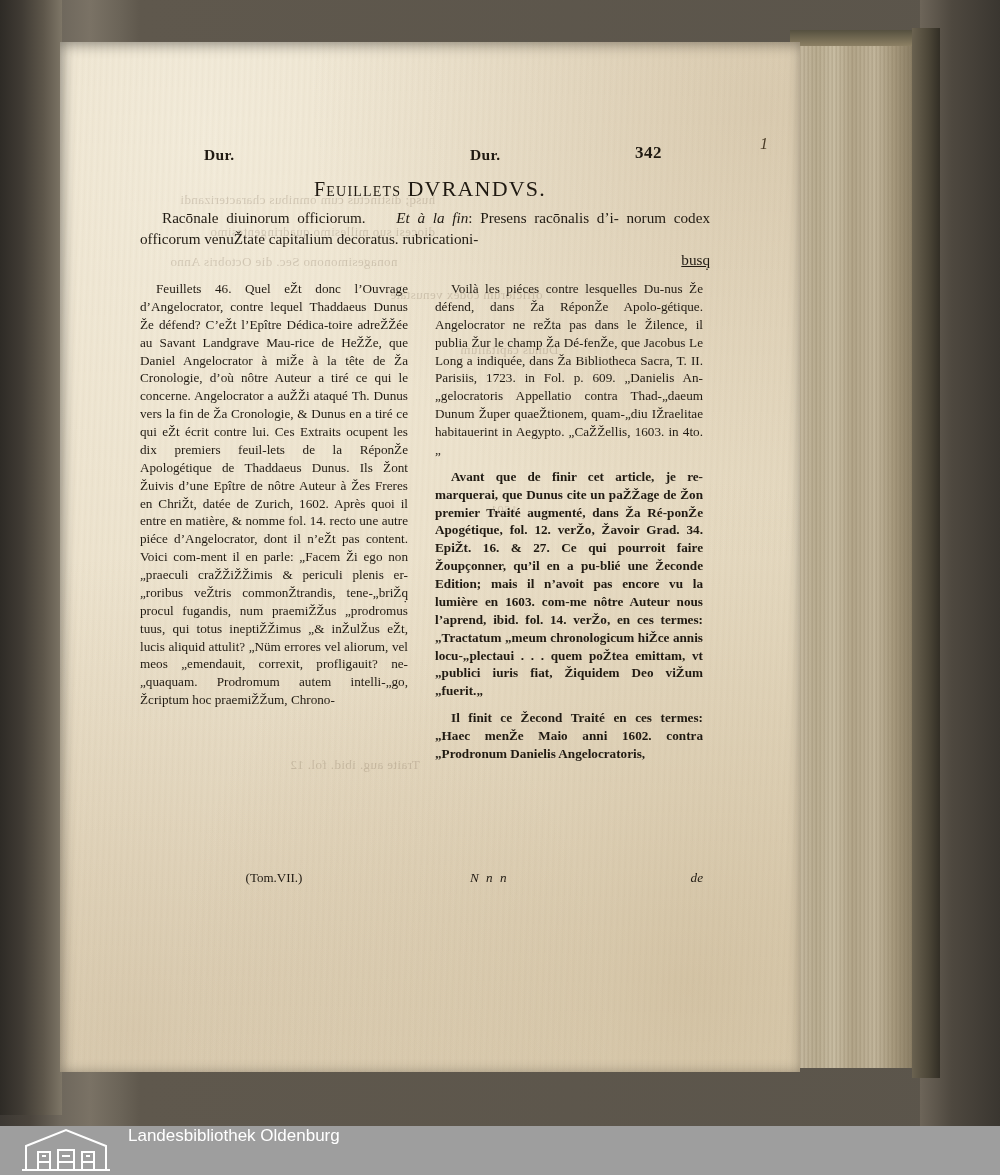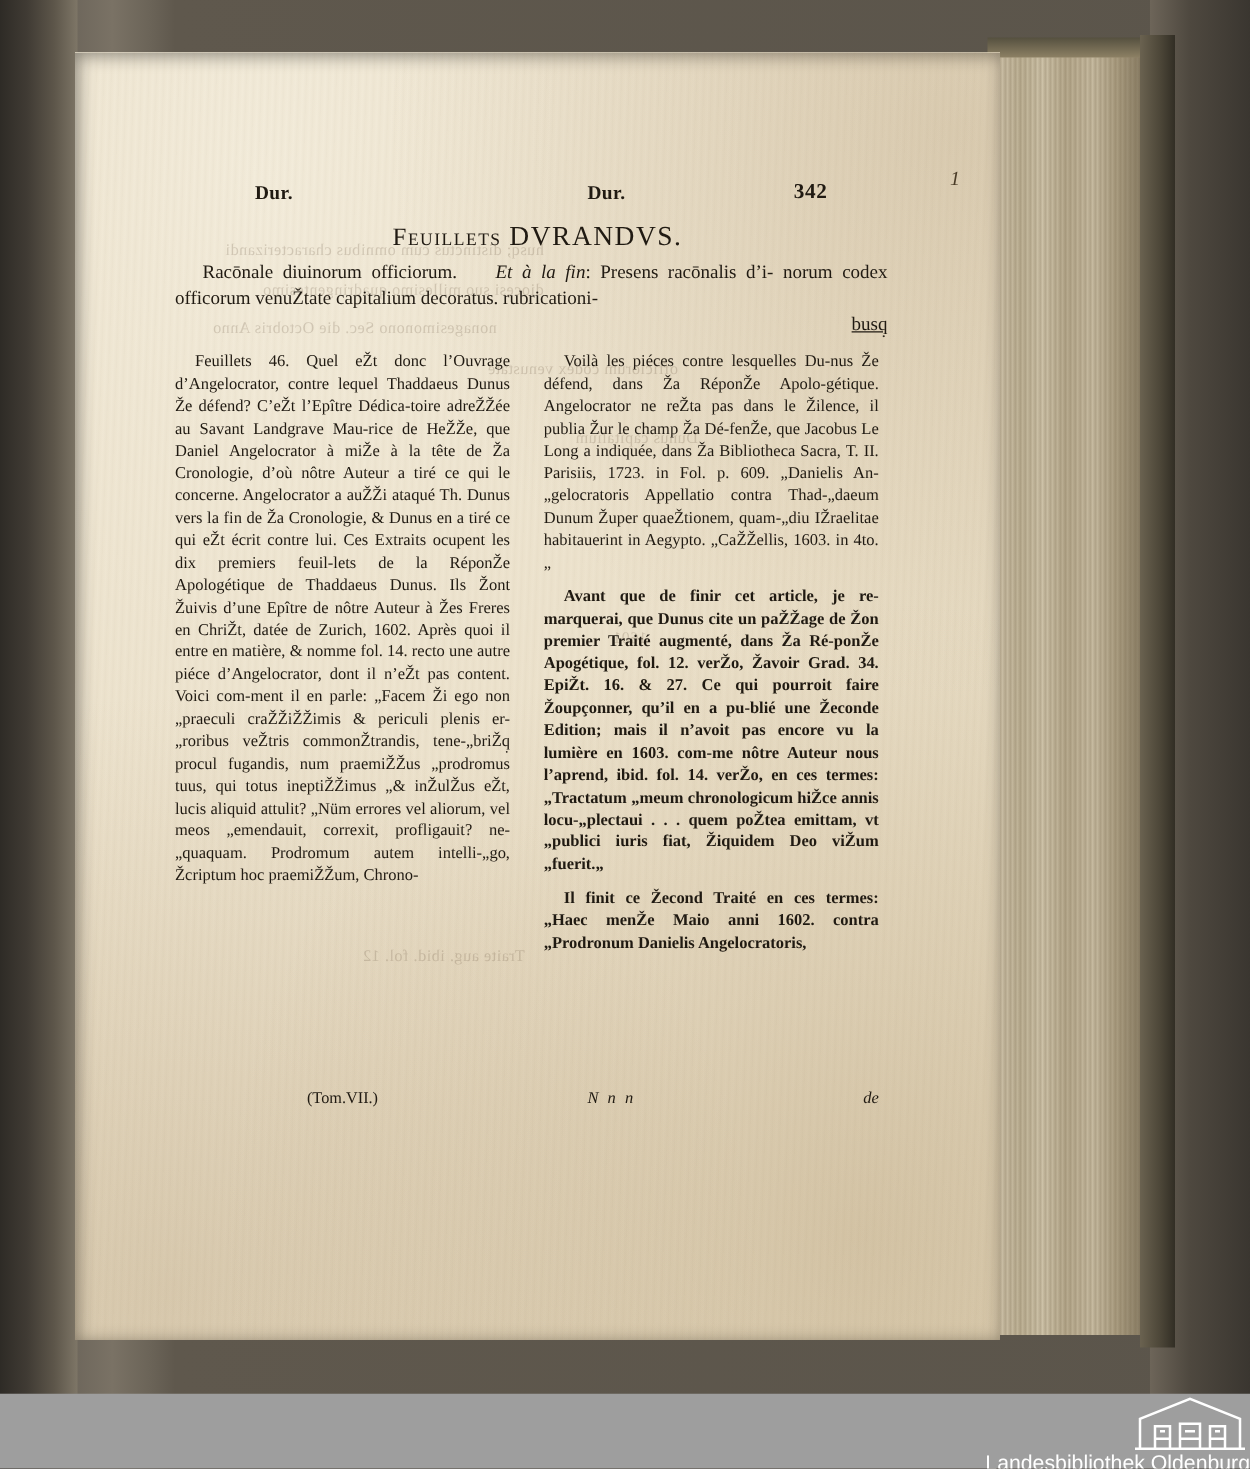--- a/index.html
+++ b/index.html
@@ -167,25 +167,24 @@
     font-size: 13px;
     letter-spacing: 0.4px;
     transform: scaleX(-1);
     pointer-events: none;
     white-space: nowrap;
   }
   
   .watermark {
     position: absolute;
     left: 0; bottom: 0;
-    width: 1000px; height: 60px;
+    width: 1000px; height: 49px;
     background: #9e9e9e;
     display: flex;
-    align-items: flex-end;
-    flex-direction: column;
+    align-items: flex-start;
   }
   .wm-logo {
     width: 96px; height: 46px;
     margin-left: 18px;
     position: relative;
   }
   .wm-text {
     margin-left: 14px;
     color: #ffffff;
     font-family: "Liberation Sans", sans-serif;

